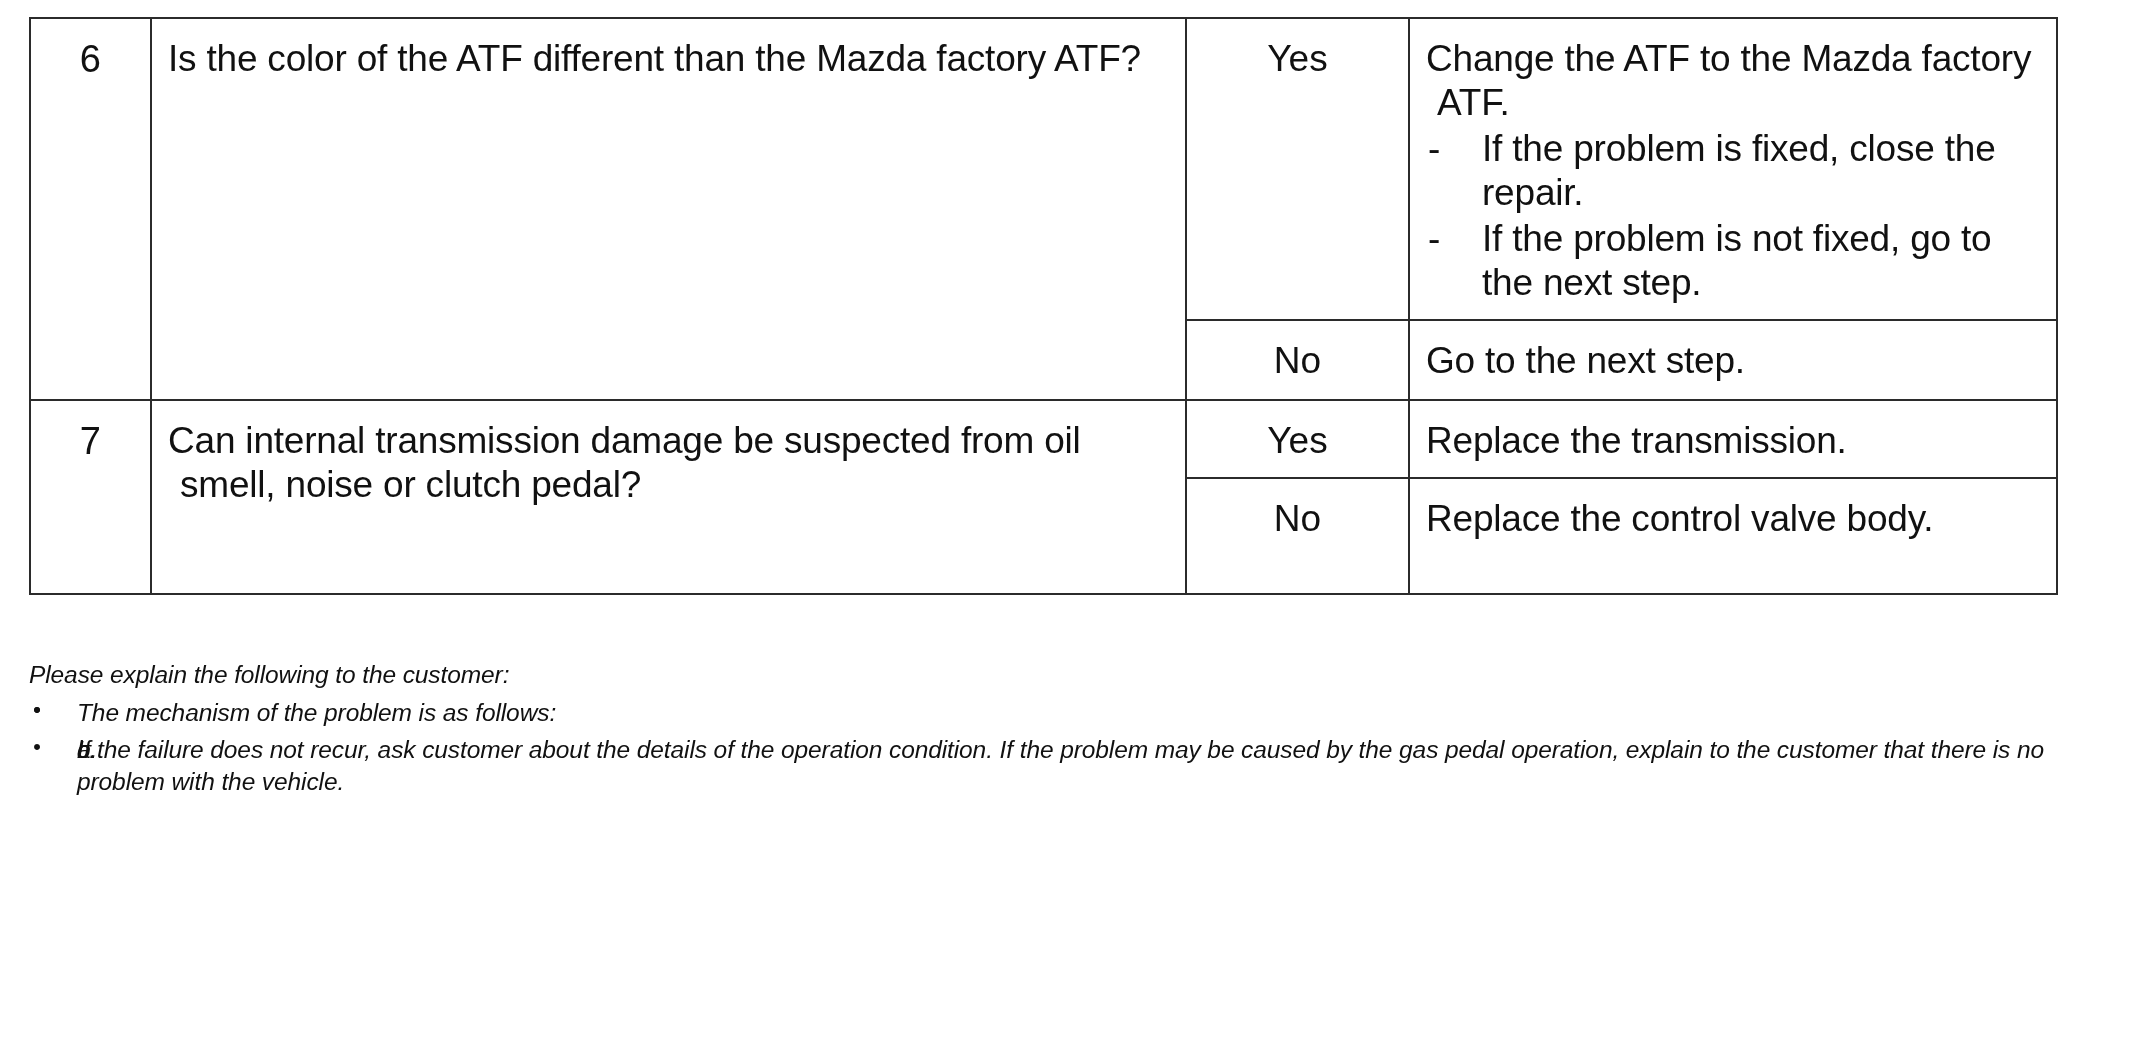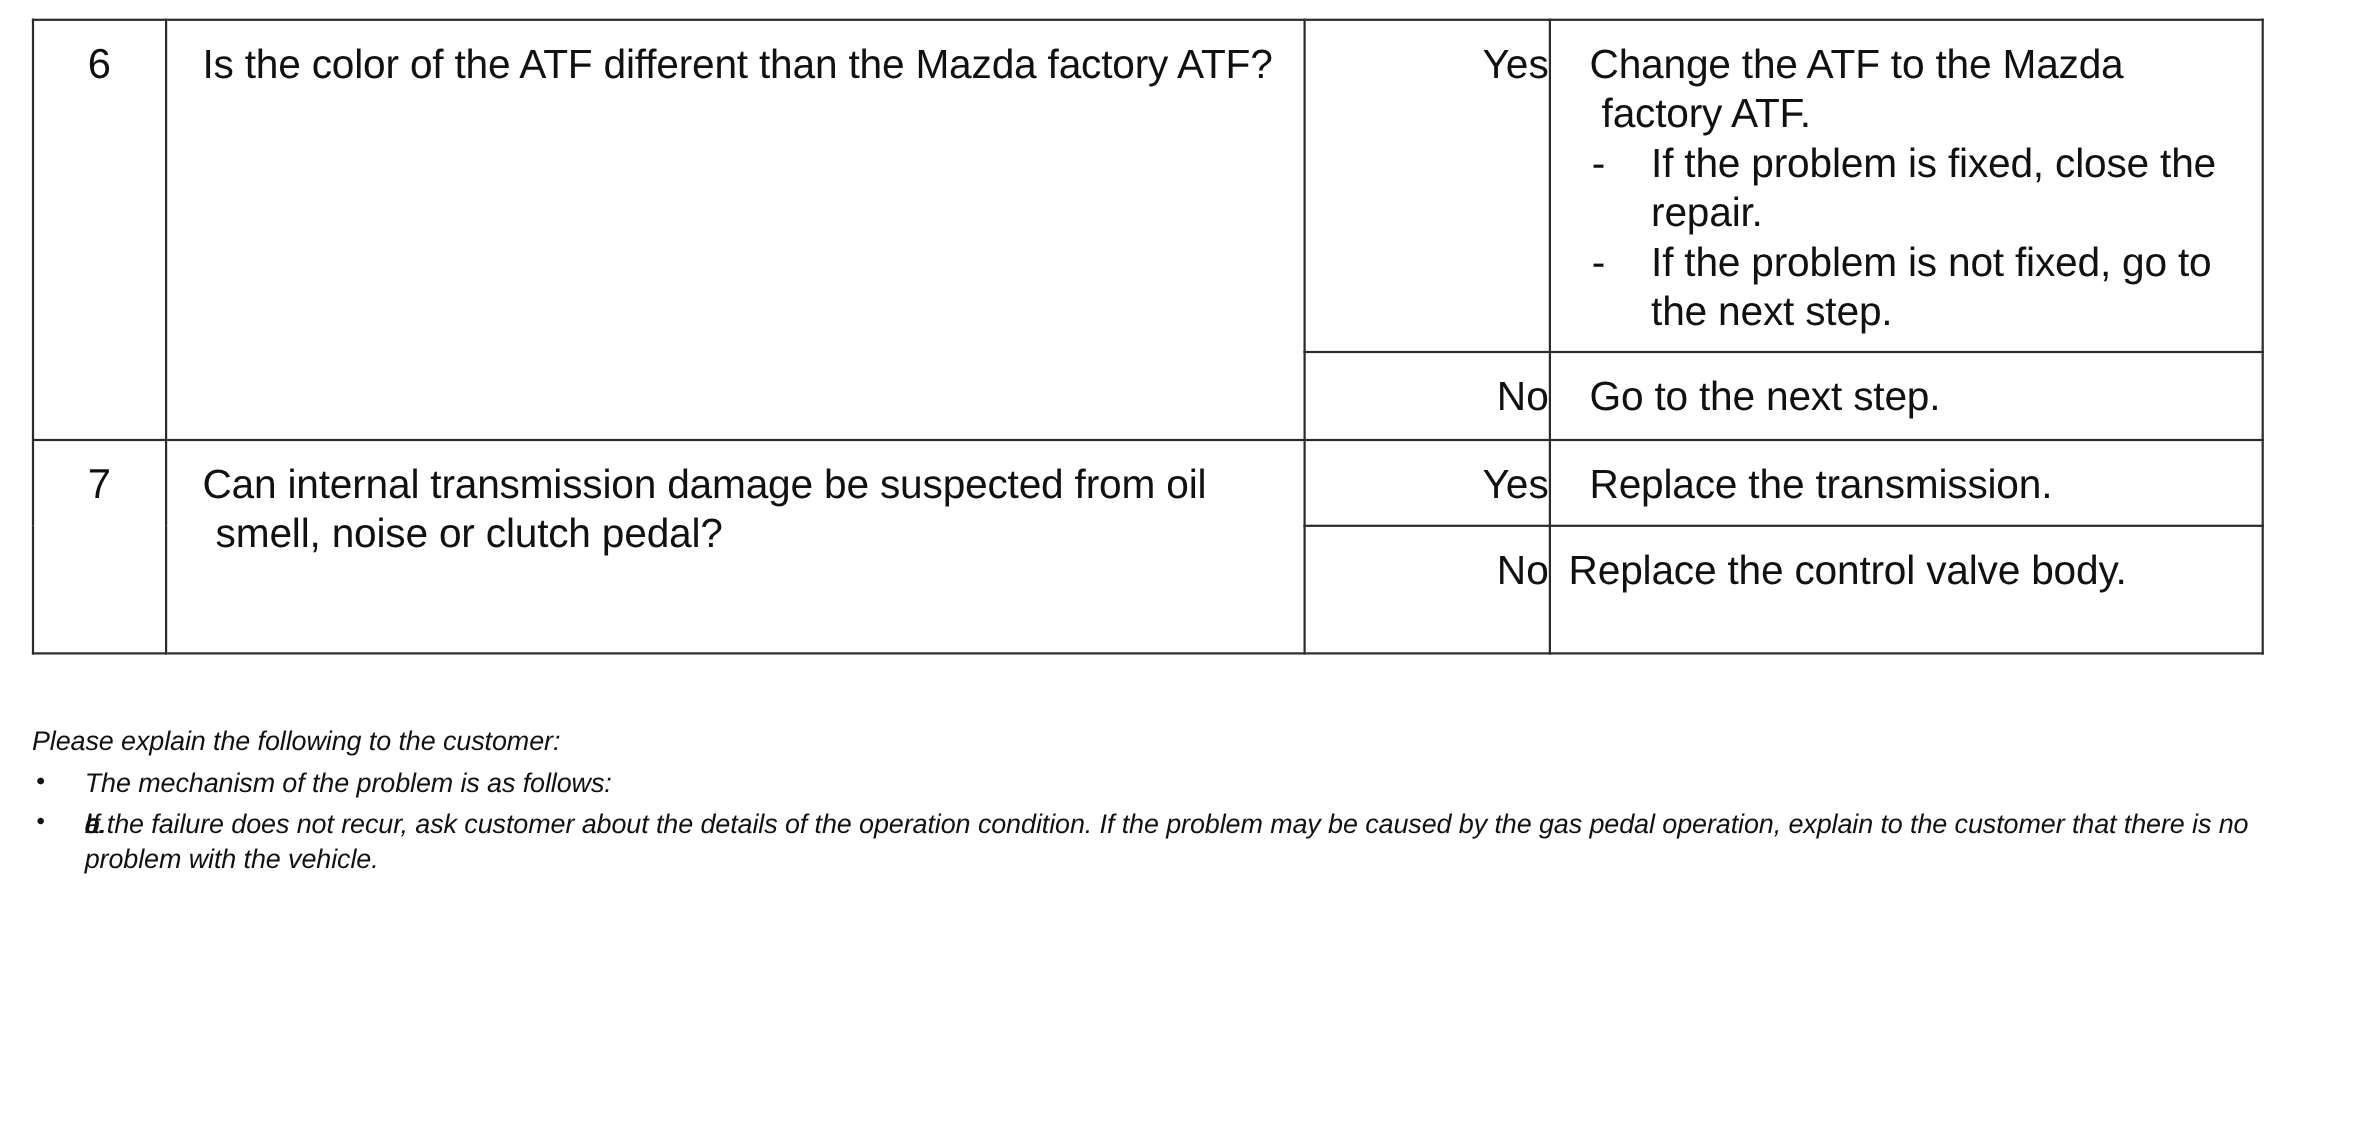--- a/index.html
+++ b/index.html
@@ -45,35 +45,34 @@
     font-size: 38px;
     line-height: 1.18;
     padding: 18px 0 0 0;
     letter-spacing: 0.2px;
   }
   .cell-q {
     font-size: 37px;
     line-height: 1.19;
     padding: 18px 8px 14px 16px;
     text-indent: -12px;
-    margin-left: 28px;
+    margin-left: 12px;
     letter-spacing: -0.2px;
   }
   .cell-yn {
-    text-align: right;
+    text-align: center;
     font-size: 37px;
     line-height: 1.18;
     padding: 18px 0 14px 0;
   }
   .cell-act {
     font-size: 37px;
     line-height: 1.19;
     padding: 18px 6px 14px 16px;
     letter-spacing: -0.2px;
-    margin-left: 19px;
   }
   .act-first {
     text-indent: -11px;
     margin-left: 11px;
   }
   .dash-list {
     margin: 0;
     padding: 0;
     list-style: none;
   }

